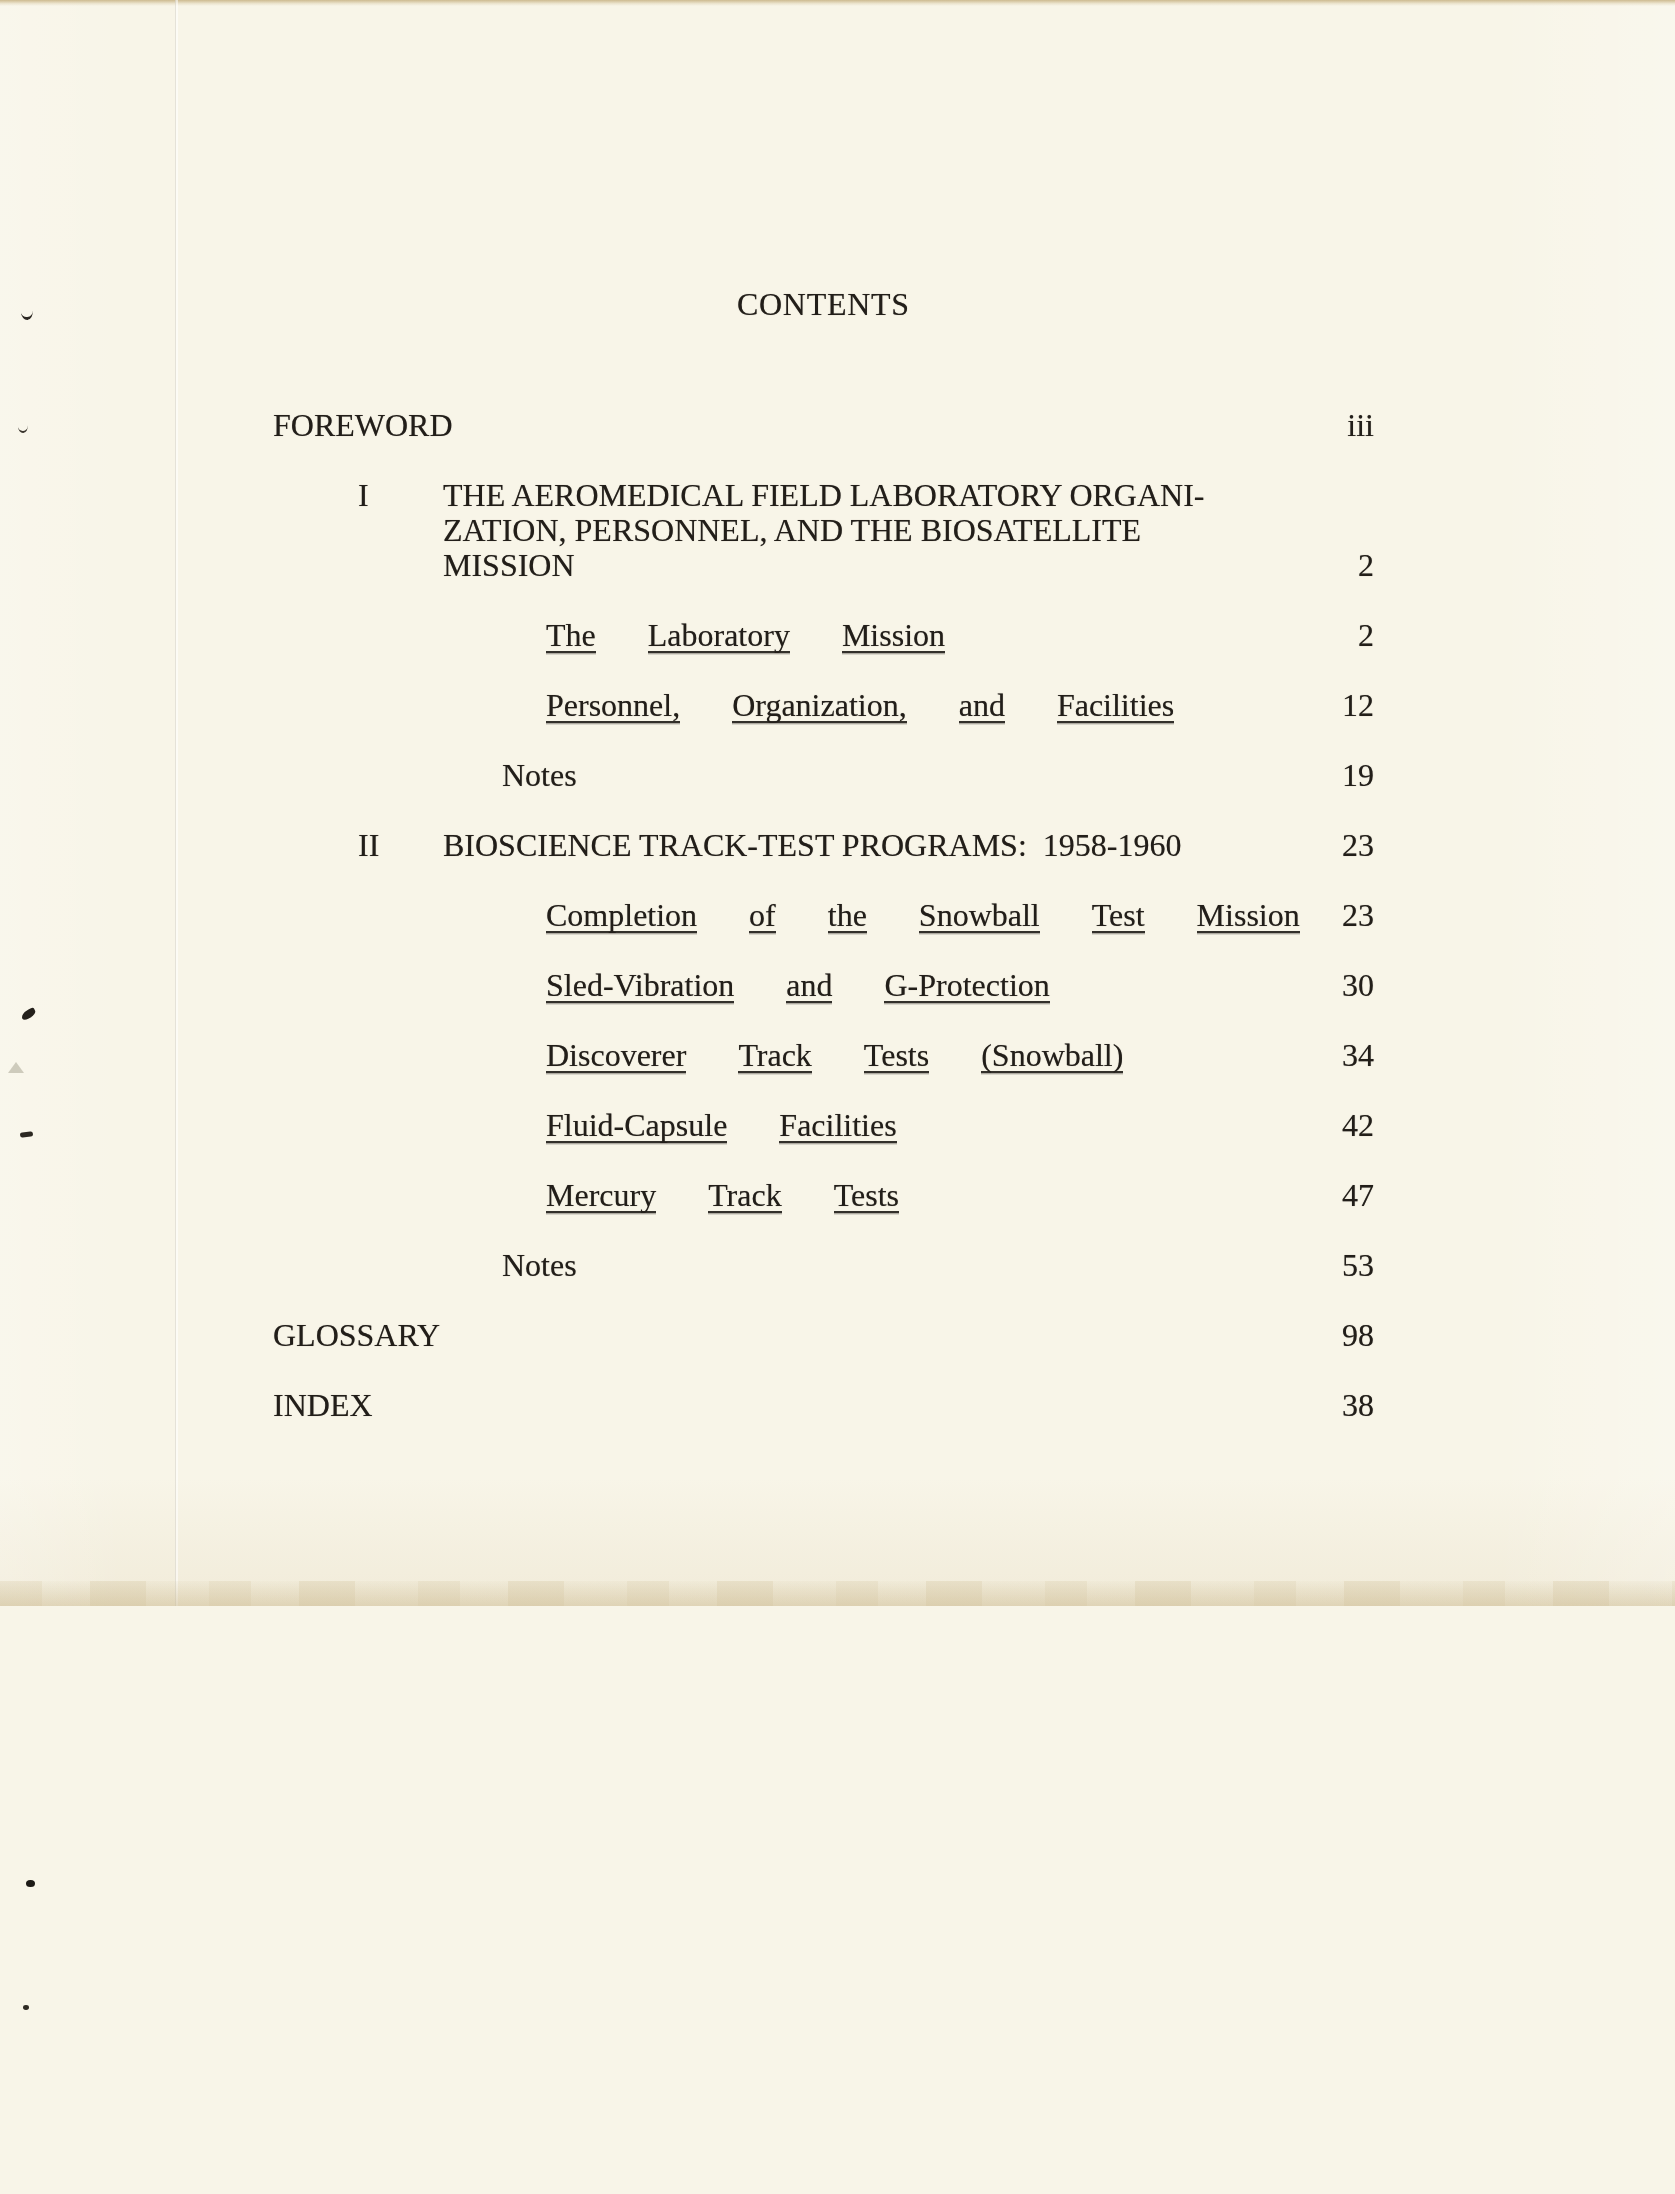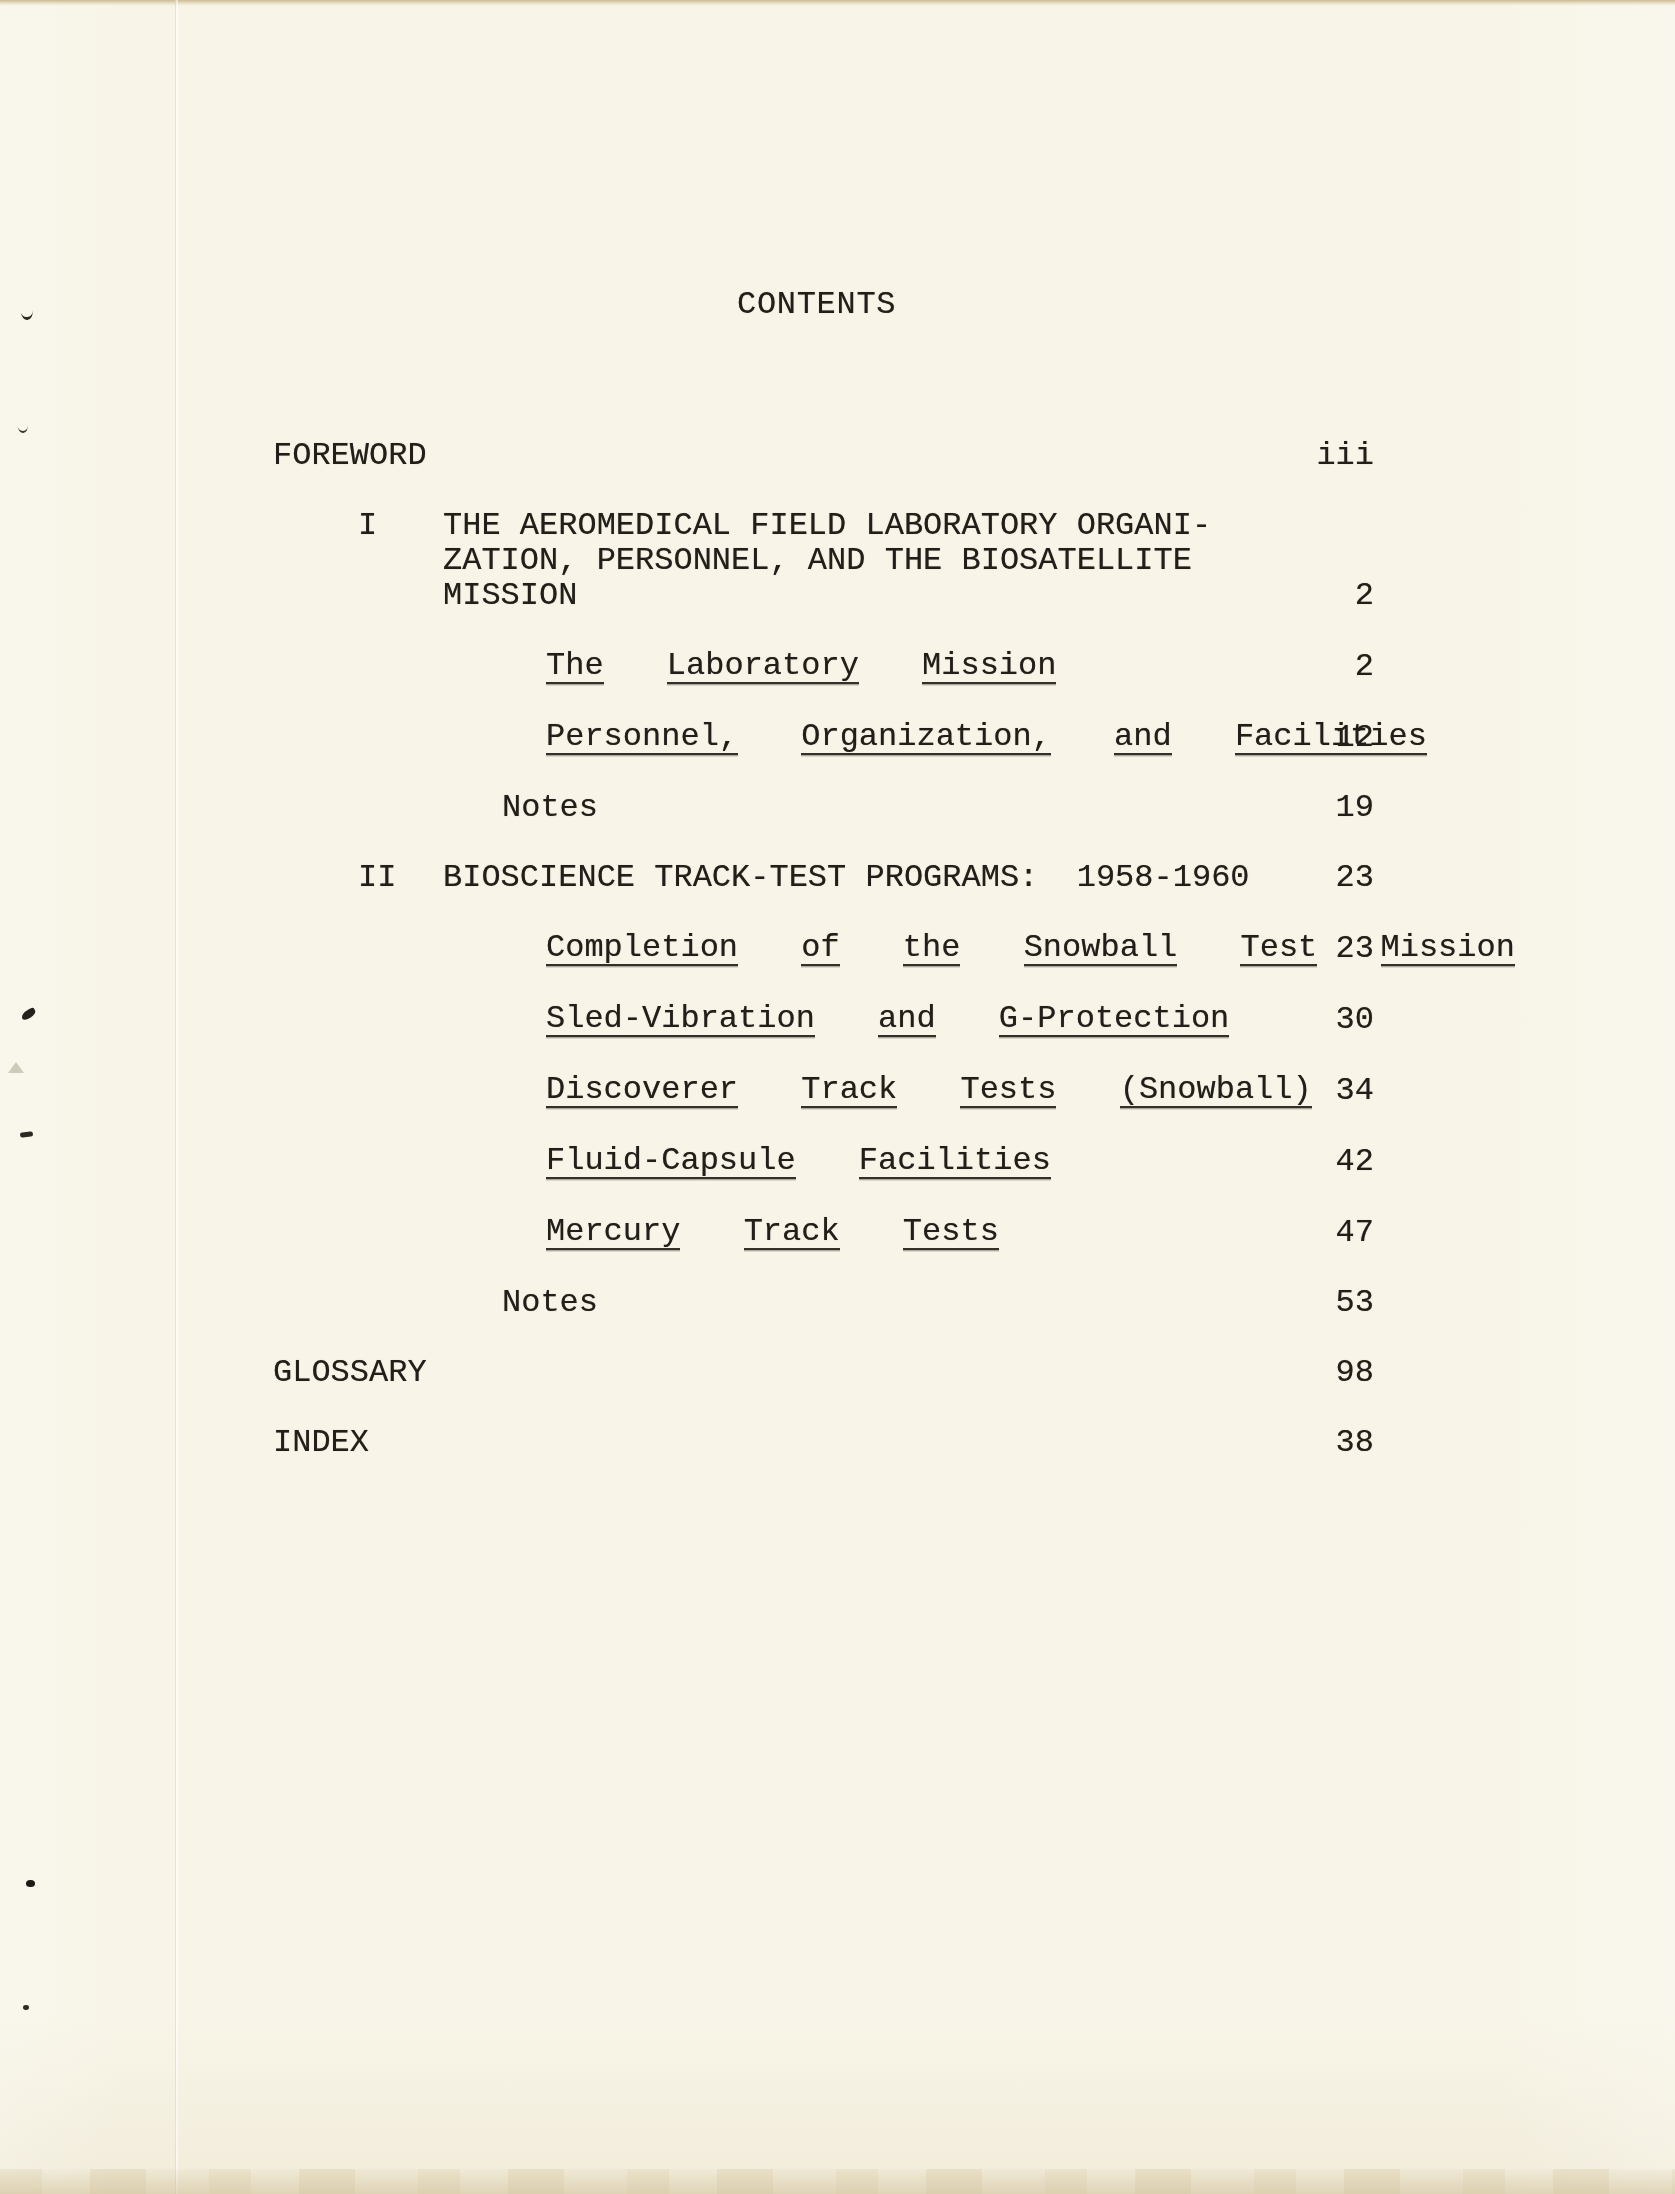--- a/index.html
+++ b/index.html
@@ -8,27 +8,27 @@
   }
   body {
     width: 1675px;
     height: 2194px;
     overflow: hidden;
     background: var(--paper, #f8f5e8);
   }
   .page {
     position: relative;
     width: 1675px;
-    height: 2194px;
+    height: 1606px;
     background:
       linear-gradient(to right, rgba(255,255,255,0.18) 0px, rgba(255,255,255,0.0) 125px),
       linear-gradient(to left, rgba(255,255,255,0.22) 0px, rgba(255,255,255,0.0) 181px),
       linear-gradient(to bottom, rgba(255,255,255,0.0) 92%, rgba(214,198,160,0.18) 99%),
       var(--paper, #f8f5e8);
-    font-family: Liberation Mono, monospace;
+    font-family: Liberation Serif, serif;
     color: var(--ink, #221e19);
     font-size: 32px;
     line-height: 35px;
     text-shadow: 0 0 0.7px rgba(34,30,25,0.55);
   }
   
   .edge-top {
     position: absolute;
     top: 0; left: 0; right: 0;
     height: 6.3px;
@@ -64,21 +64,21 @@
     top: 287px;
     left: 737px;
     margin: 0;
     font-size: 32px;
     font-weight: normal;
     letter-spacing: 0.7px;
     white-space: pre;
   }
   .toc {
     position: absolute;
-    top: 438px;
+    top: 408px;
     left: 0;
     width: 100%;
   }
   .toc-row {
     position: relative;
     margin-bottom: 35px;
     min-height: 35px;
   }
   .toc-label {
     display: block;

